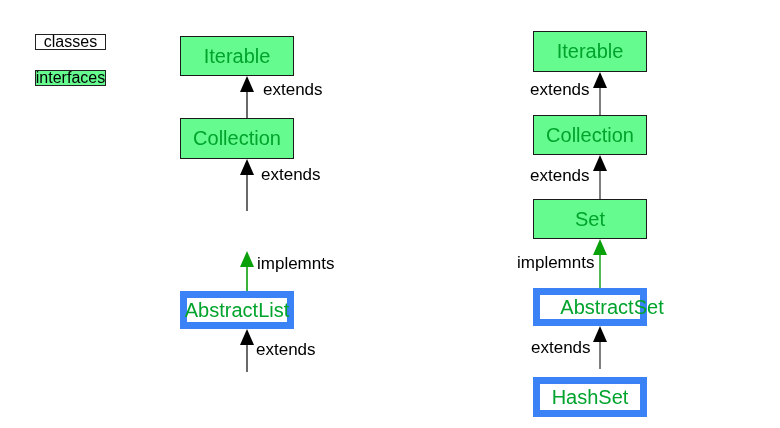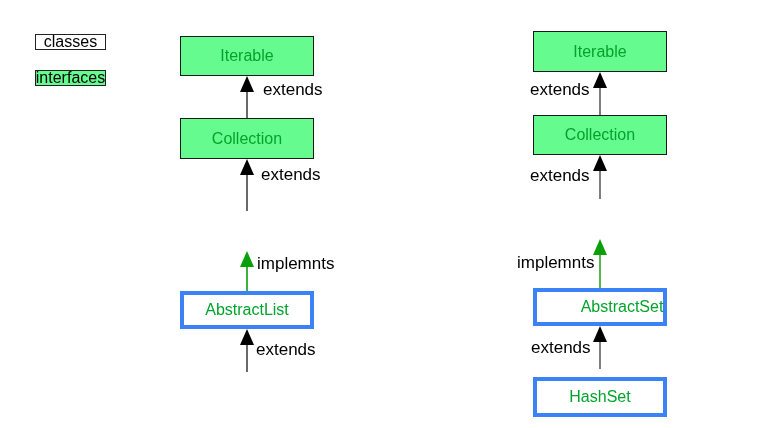--- a/index.html
+++ b/index.html
@@ -8,26 +8,26 @@
     font-family:"Liberation Sans", sans-serif;overflow:hidden;
   }
   .legend-box{
     position:absolute;left:35px;width:71px;height:16px;
     border:1px solid #222;display:flex;align-items:center;justify-content:center;
     font-size:16px;color:#000;box-sizing:border-box;
   }
   .legend-classes{top:34px;background:#ffffff;}
   .legend-interfaces{top:54px;background:#66fb8f;margin-top:16px;}
   .node{
-    position:absolute;width:134px;box-sizing:border-box;
+    position:absolute;width:114px;box-sizing:border-box;
     display:flex;align-items:center;justify-content:center;
-    font-size:16px;color:#00a42c;
+    font-size:20px;color:#00a42c;
   }
   .node.interface{background:#66fb8f;border:1px solid #1a1a1a;}
-  .node.class{background:#ffffff;border:4px solid #3b82f6;}
+  .node.class{background:#ffffff;border:7px solid #3b82f6;}
   
   .ln0{left:180px;top:36px;height:40px;}
   .ln1{left:180px;top:118px;height:41px;}
   .ln2{left:180px;top:211px;height:40px;}
   .ln3{left:180px;top:291px;height:38px;}
   .ln4{left:180px;top:372px;height:40px;}
   
   .rn0{left:533px;top:31px;height:41px;}
   .rn1{left:533px;top:115px;height:40px;}
   .rn2{left:533px;top:199px;height:40px;}
@@ -90,20 +90,21 @@
       <polygon points="600,326 593,342 607,342" fill="#000"></polygon>
     </g>
   </svg>
 
   <div class="node interface ln0">Iterable</div>
   <div class="node interface ln1">Collection</div>
   <div class="node class ln3">AbstractList</div>
 
   <div class="node interface rn0">Iterable</div>
   <div class="node interface rn1">Collection</div>
+  <div class="node interface rn2">Set</div>
   <div class="node class rn3">AbstractSet</div>
   <div class="node class rn4">HashSet</div>
 
   <div class="edge-label el0">extends</div>
   <div class="edge-label el1">extends</div>
   <div class="edge-label el2">implemnts</div>
   <div class="edge-label el3">extends</div>
 
   <div class="edge-label er0">extends</div>
   <div class="edge-label er1">extends</div>

